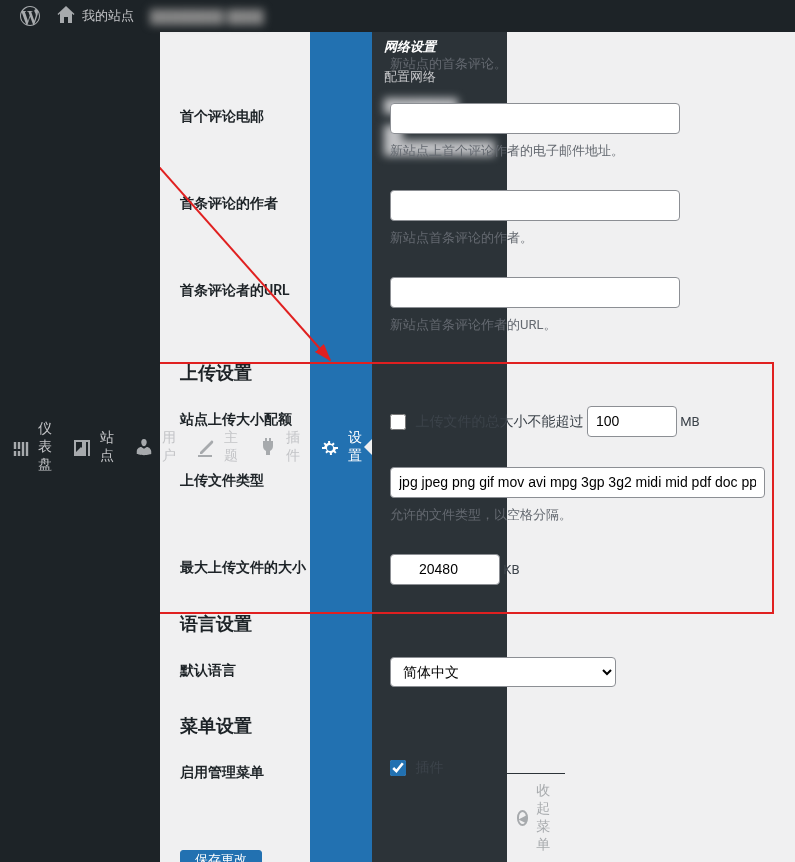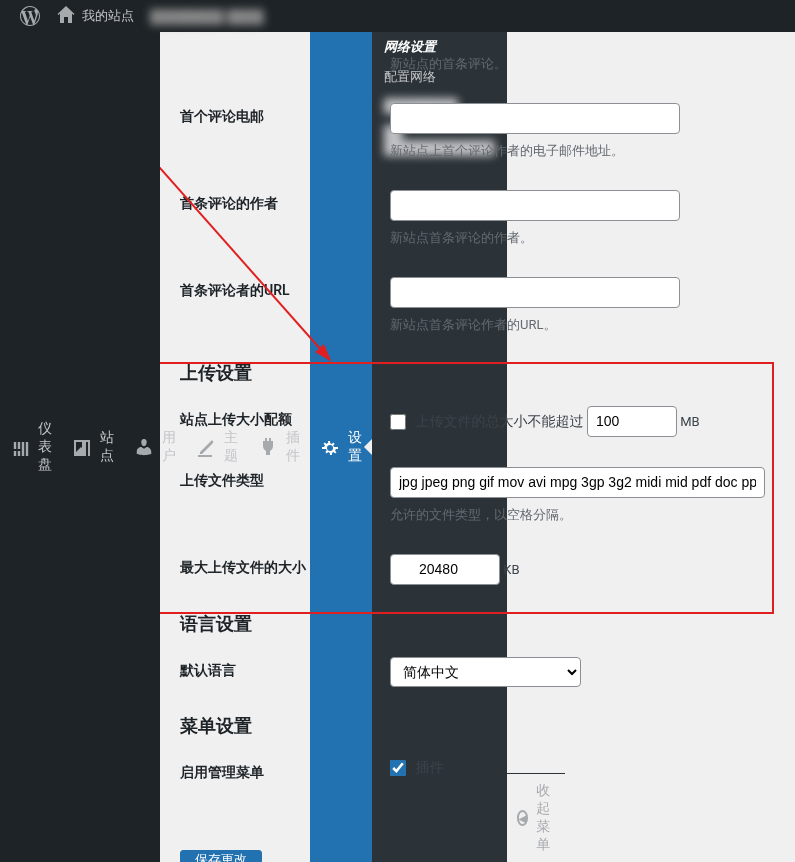--- a/index.html
+++ b/index.html
@@ -191,21 +191,21 @@
       </tr>
     </tbody>
       </table>
 
     <h2>语言设置</h2>
     <table class="form-table">
       <tbody>
           <tr>
         <th>默认语言</th>
         <td>
-          <select style="width:191px">
+          <select style="width:226px">
             <option>简体中文</option>
           </select>
         </td>
       </tr>
     </tbody>
       </table>
 
     <h2>菜单设置</h2>
     <table class="form-table">
       <tbody>

